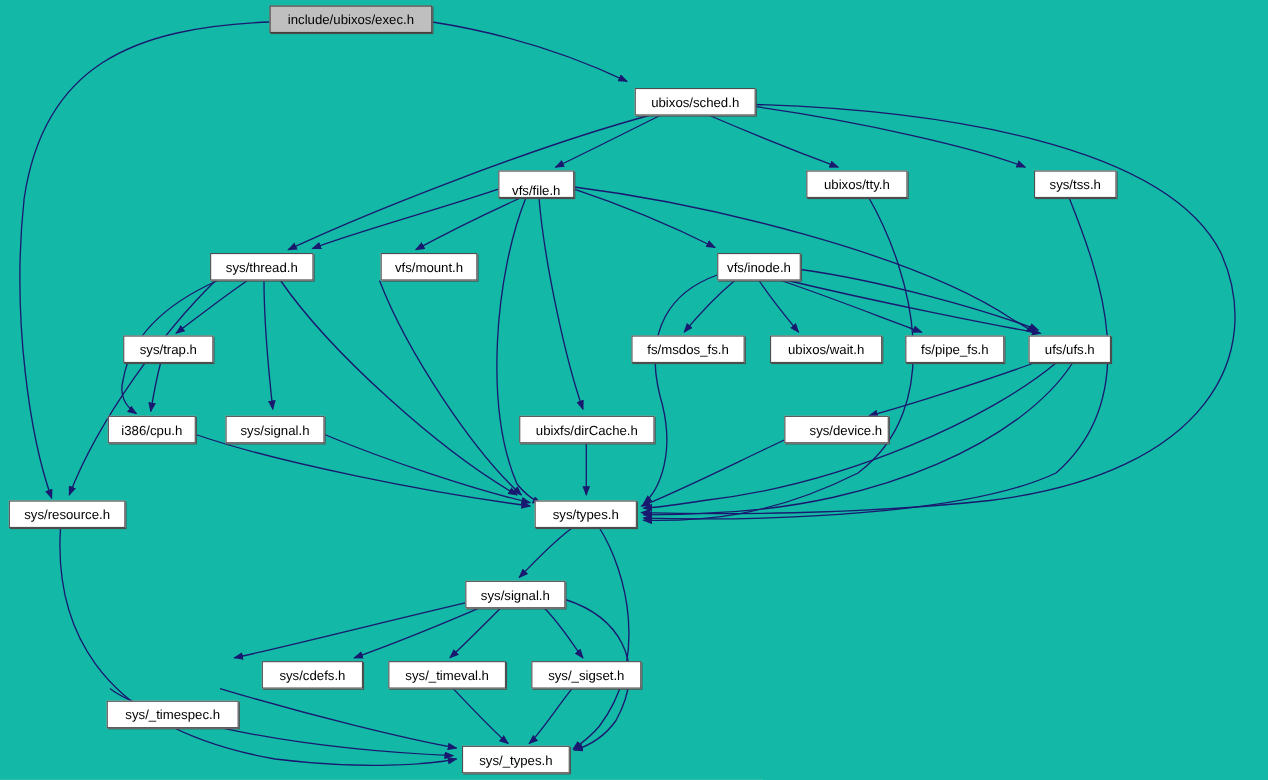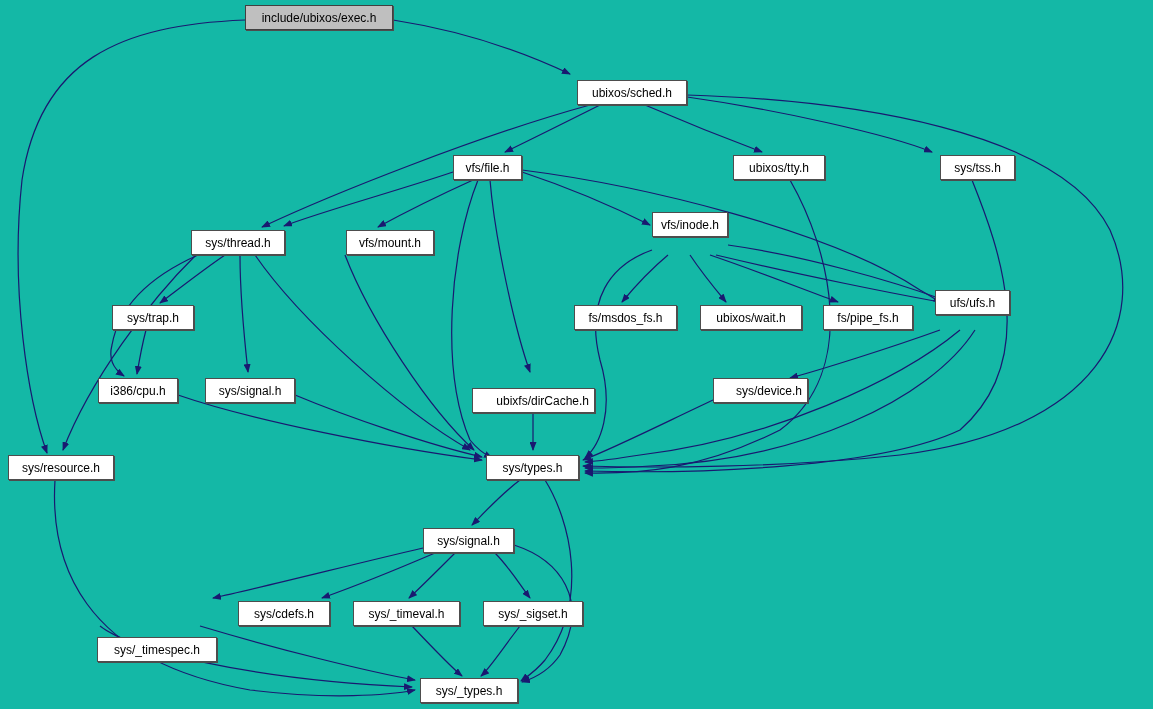--- a/index.html
+++ b/index.html
@@ -109,60 +109,60 @@
         <path d="M 55,480 C 50,560 80,660 250,690 C 330,700 390,695 415,690" marker-end="url(#arrow)"></path>
       </g>
   </svg>
   <div id="node-layer">
       <div class="node root" style="left: 245px; top: 5px; width: 148px;">
         <span class="node-label">include/ubixos/exec.h</span>
       </div>
       <div class="node" style="left: 577px; top: 80px; width: 110px;">
         <span class="node-label">ubixos/sched.h</span>
       </div>
-      <div class="node" style="left: 453px; top: 155px; width: 69px;">
+      <div class="node" style="left: 453px; top: 155px; width: 69px; align-items: flex-end;">
         <span class="node-label">vfs/file.h</span>
       </div>
       <div class="node" style="left: 733px; top: 155px; width: 92px;">
         <span class="node-label">ubixos/tty.h</span>
       </div>
       <div class="node" style="left: 940px; top: 155px; width: 75px;">
         <span class="node-label">sys/tss.h</span>
       </div>
       <div class="node" style="left: 191px; top: 230px; width: 94px;">
         <span class="node-label">sys/thread.h</span>
       </div>
       <div class="node" style="left: 310px; top: 230px; width: 88px; margin-left: 36px;">
         <span class="node-label">vfs/mount.h</span>
       </div>
-      <div class="node" style="left: 652px; top: 212px; width: 76px;">
+      <div class="node" style="left: 652px; top: 230px; width: 76px;">
         <span class="node-label">vfs/inode.h</span>
       </div>
       <div class="node" style="left: 112px; top: 305px; width: 82px;">
         <span class="node-label">sys/trap.h</span>
       </div>
       <div class="node" style="left: 574px; top: 305px; width: 103px;">
         <span class="node-label">fs/msdos_fs.h</span>
       </div>
       <div class="node" style="left: 700px; top: 305px; width: 102px;">
         <span class="node-label">ubixos/wait.h</span>
       </div>
       <div class="node" style="left: 823px; top: 305px; width: 90px; text-align: right;">
         <span class="node-label">fs/pipe_fs.h</span>
       </div>
-      <div class="node" style="left: 935px; top: 290px; width: 75px;">
+      <div class="node" style="left: 935px; top: 305px; width: 75px;">
         <span class="node-label">ufs/ufs.h</span>
       </div>
       <div class="node" style="left: 98px; top: 378px; width: 80px;">
         <span class="node-label">i386/cpu.h</span>
       </div>
       <div class="node" style="left: 205px; top: 378px; width: 90px;">
         <span class="node-label">sys/signal.h</span>
       </div>
-      <div class="node" style="left: 472px; top: 388px; width: 123px; justify-content: flex-end;">
+      <div class="node" style="left: 472px; top: 378px; width: 123px;">
         <span class="node-label">ubixfs/dirCache.h</span>
       </div>
       <div class="node" style="left: 713px; top: 378px; width: 95px; justify-content: flex-end;">
         <span class="node-label">sys/device.h</span>
       </div>
       <div class="node" style="left: 8px; top: 455px; width: 106px;">
         <span class="node-label">sys/resource.h</span>
       </div>
       <div class="node" style="left: 486px; top: 455px; width: 93px;">
         <span class="node-label">sys/types.h</span>

